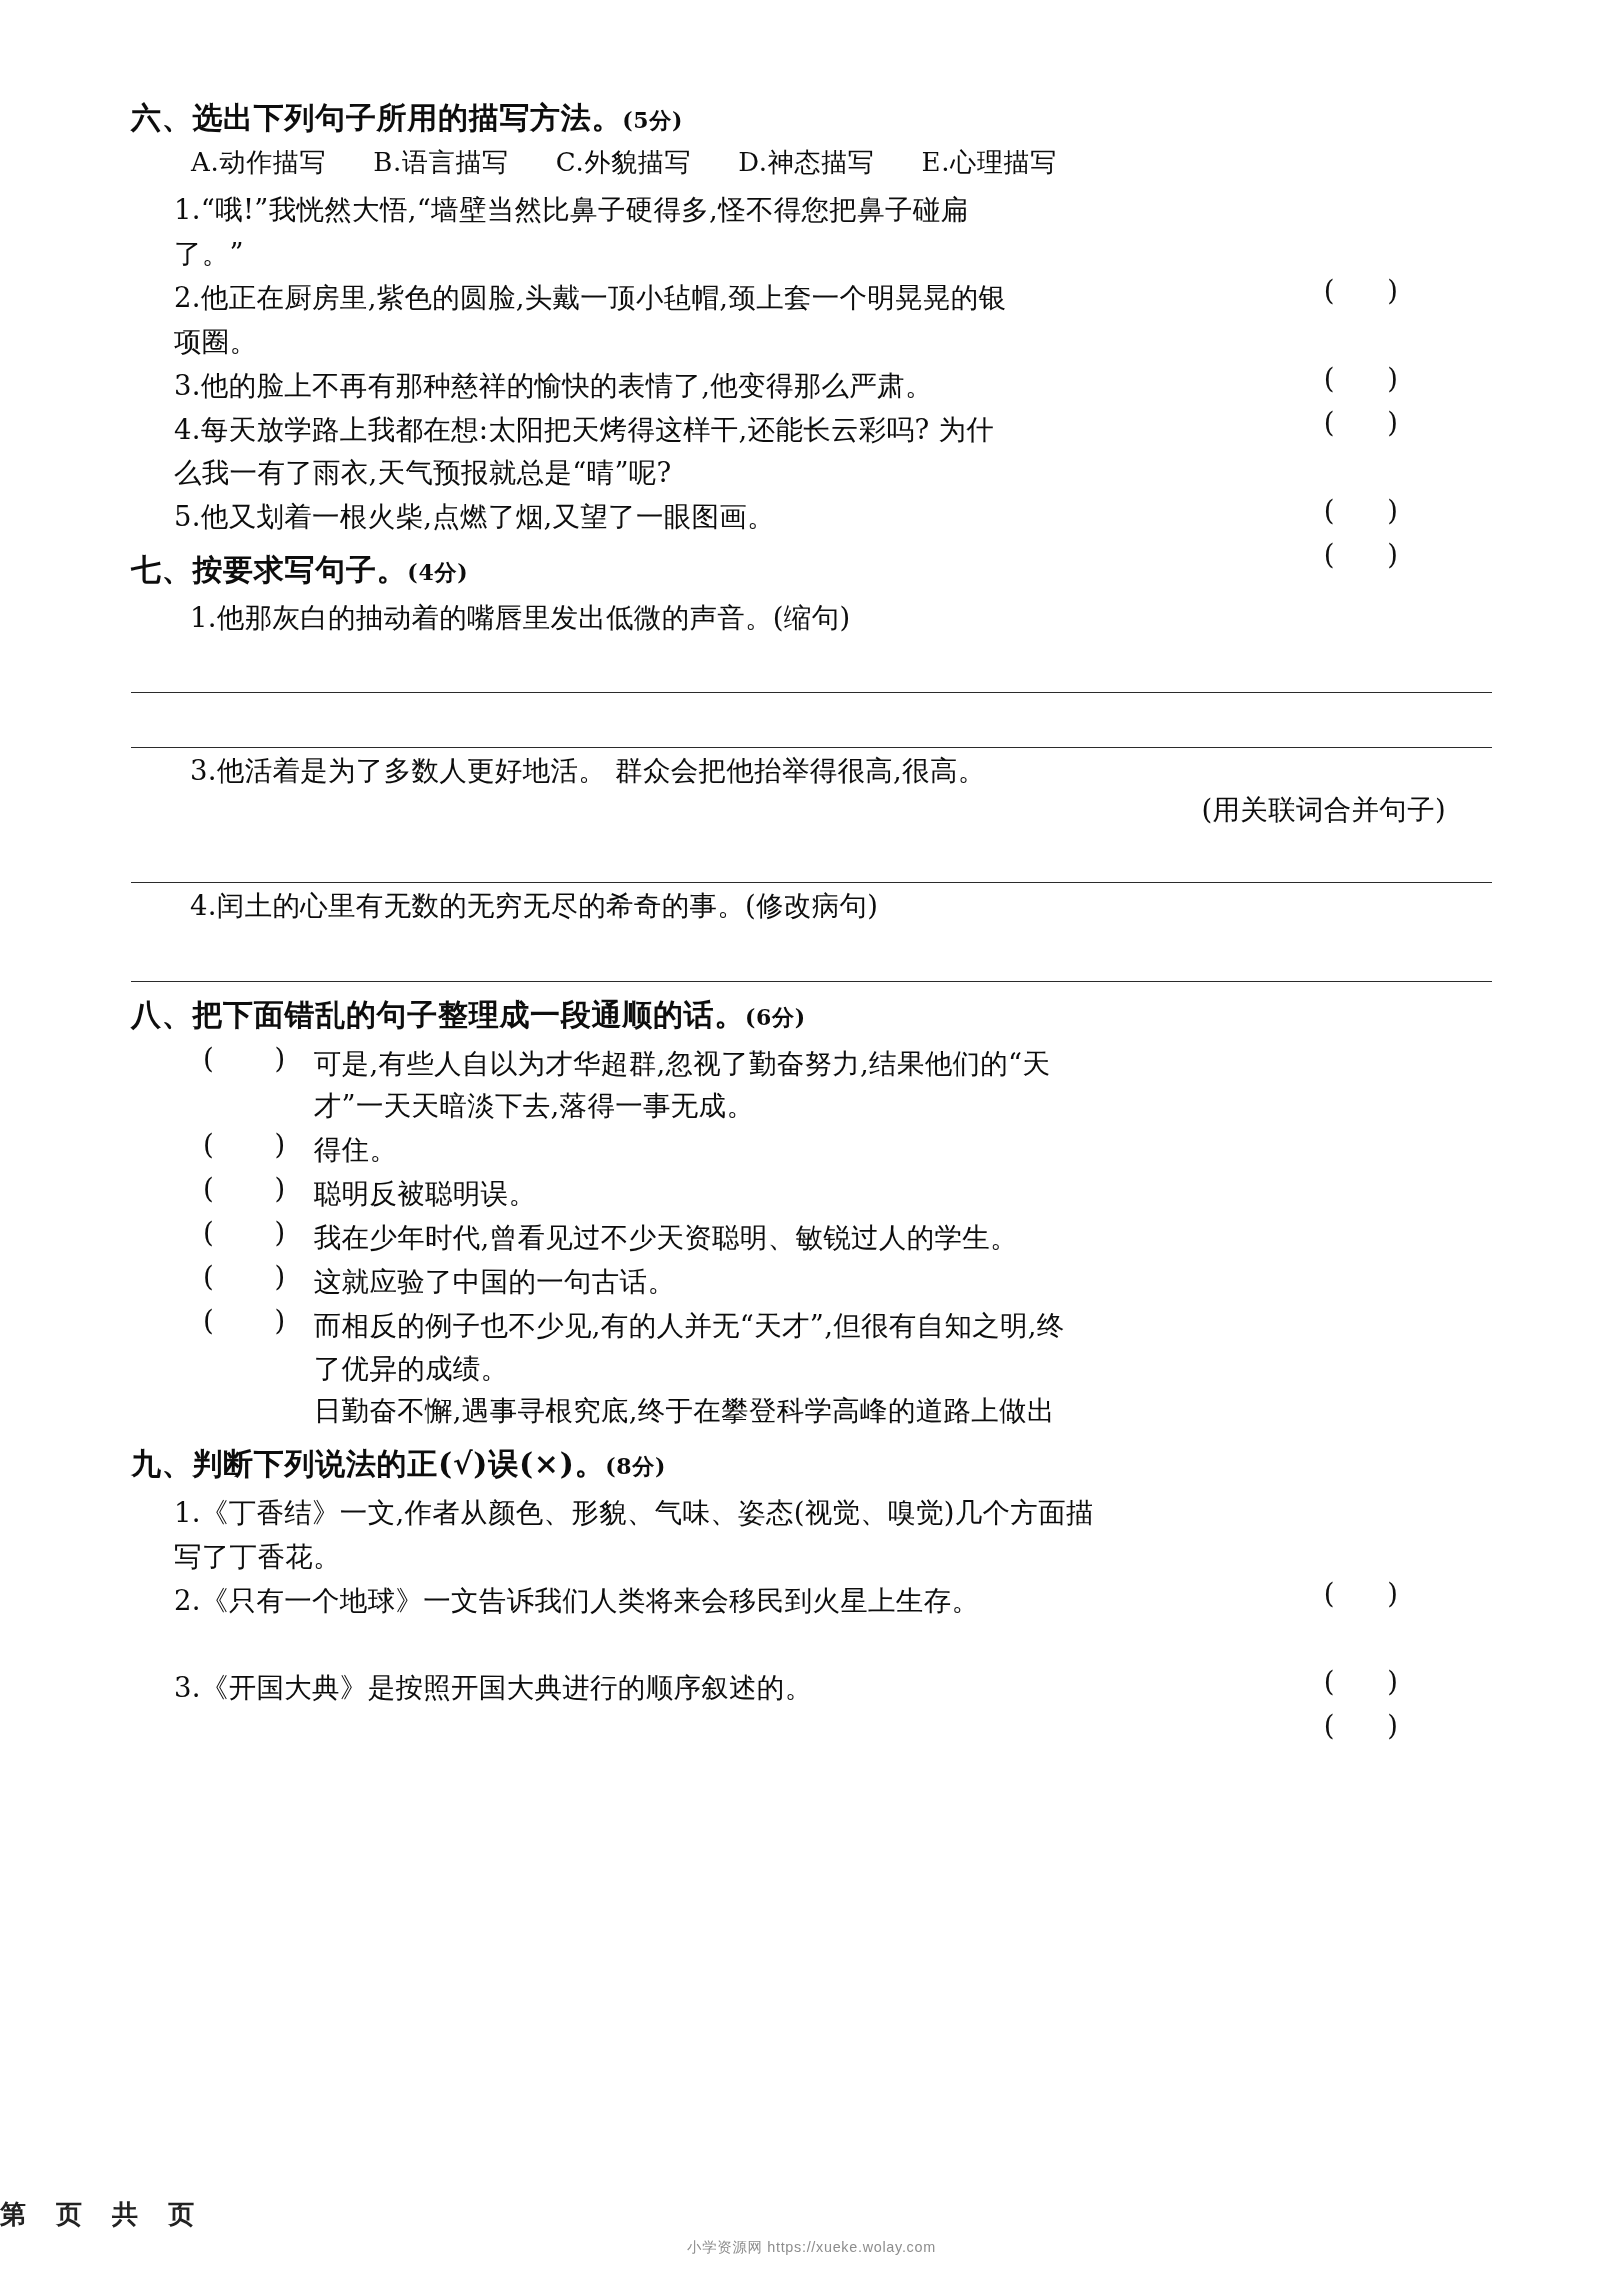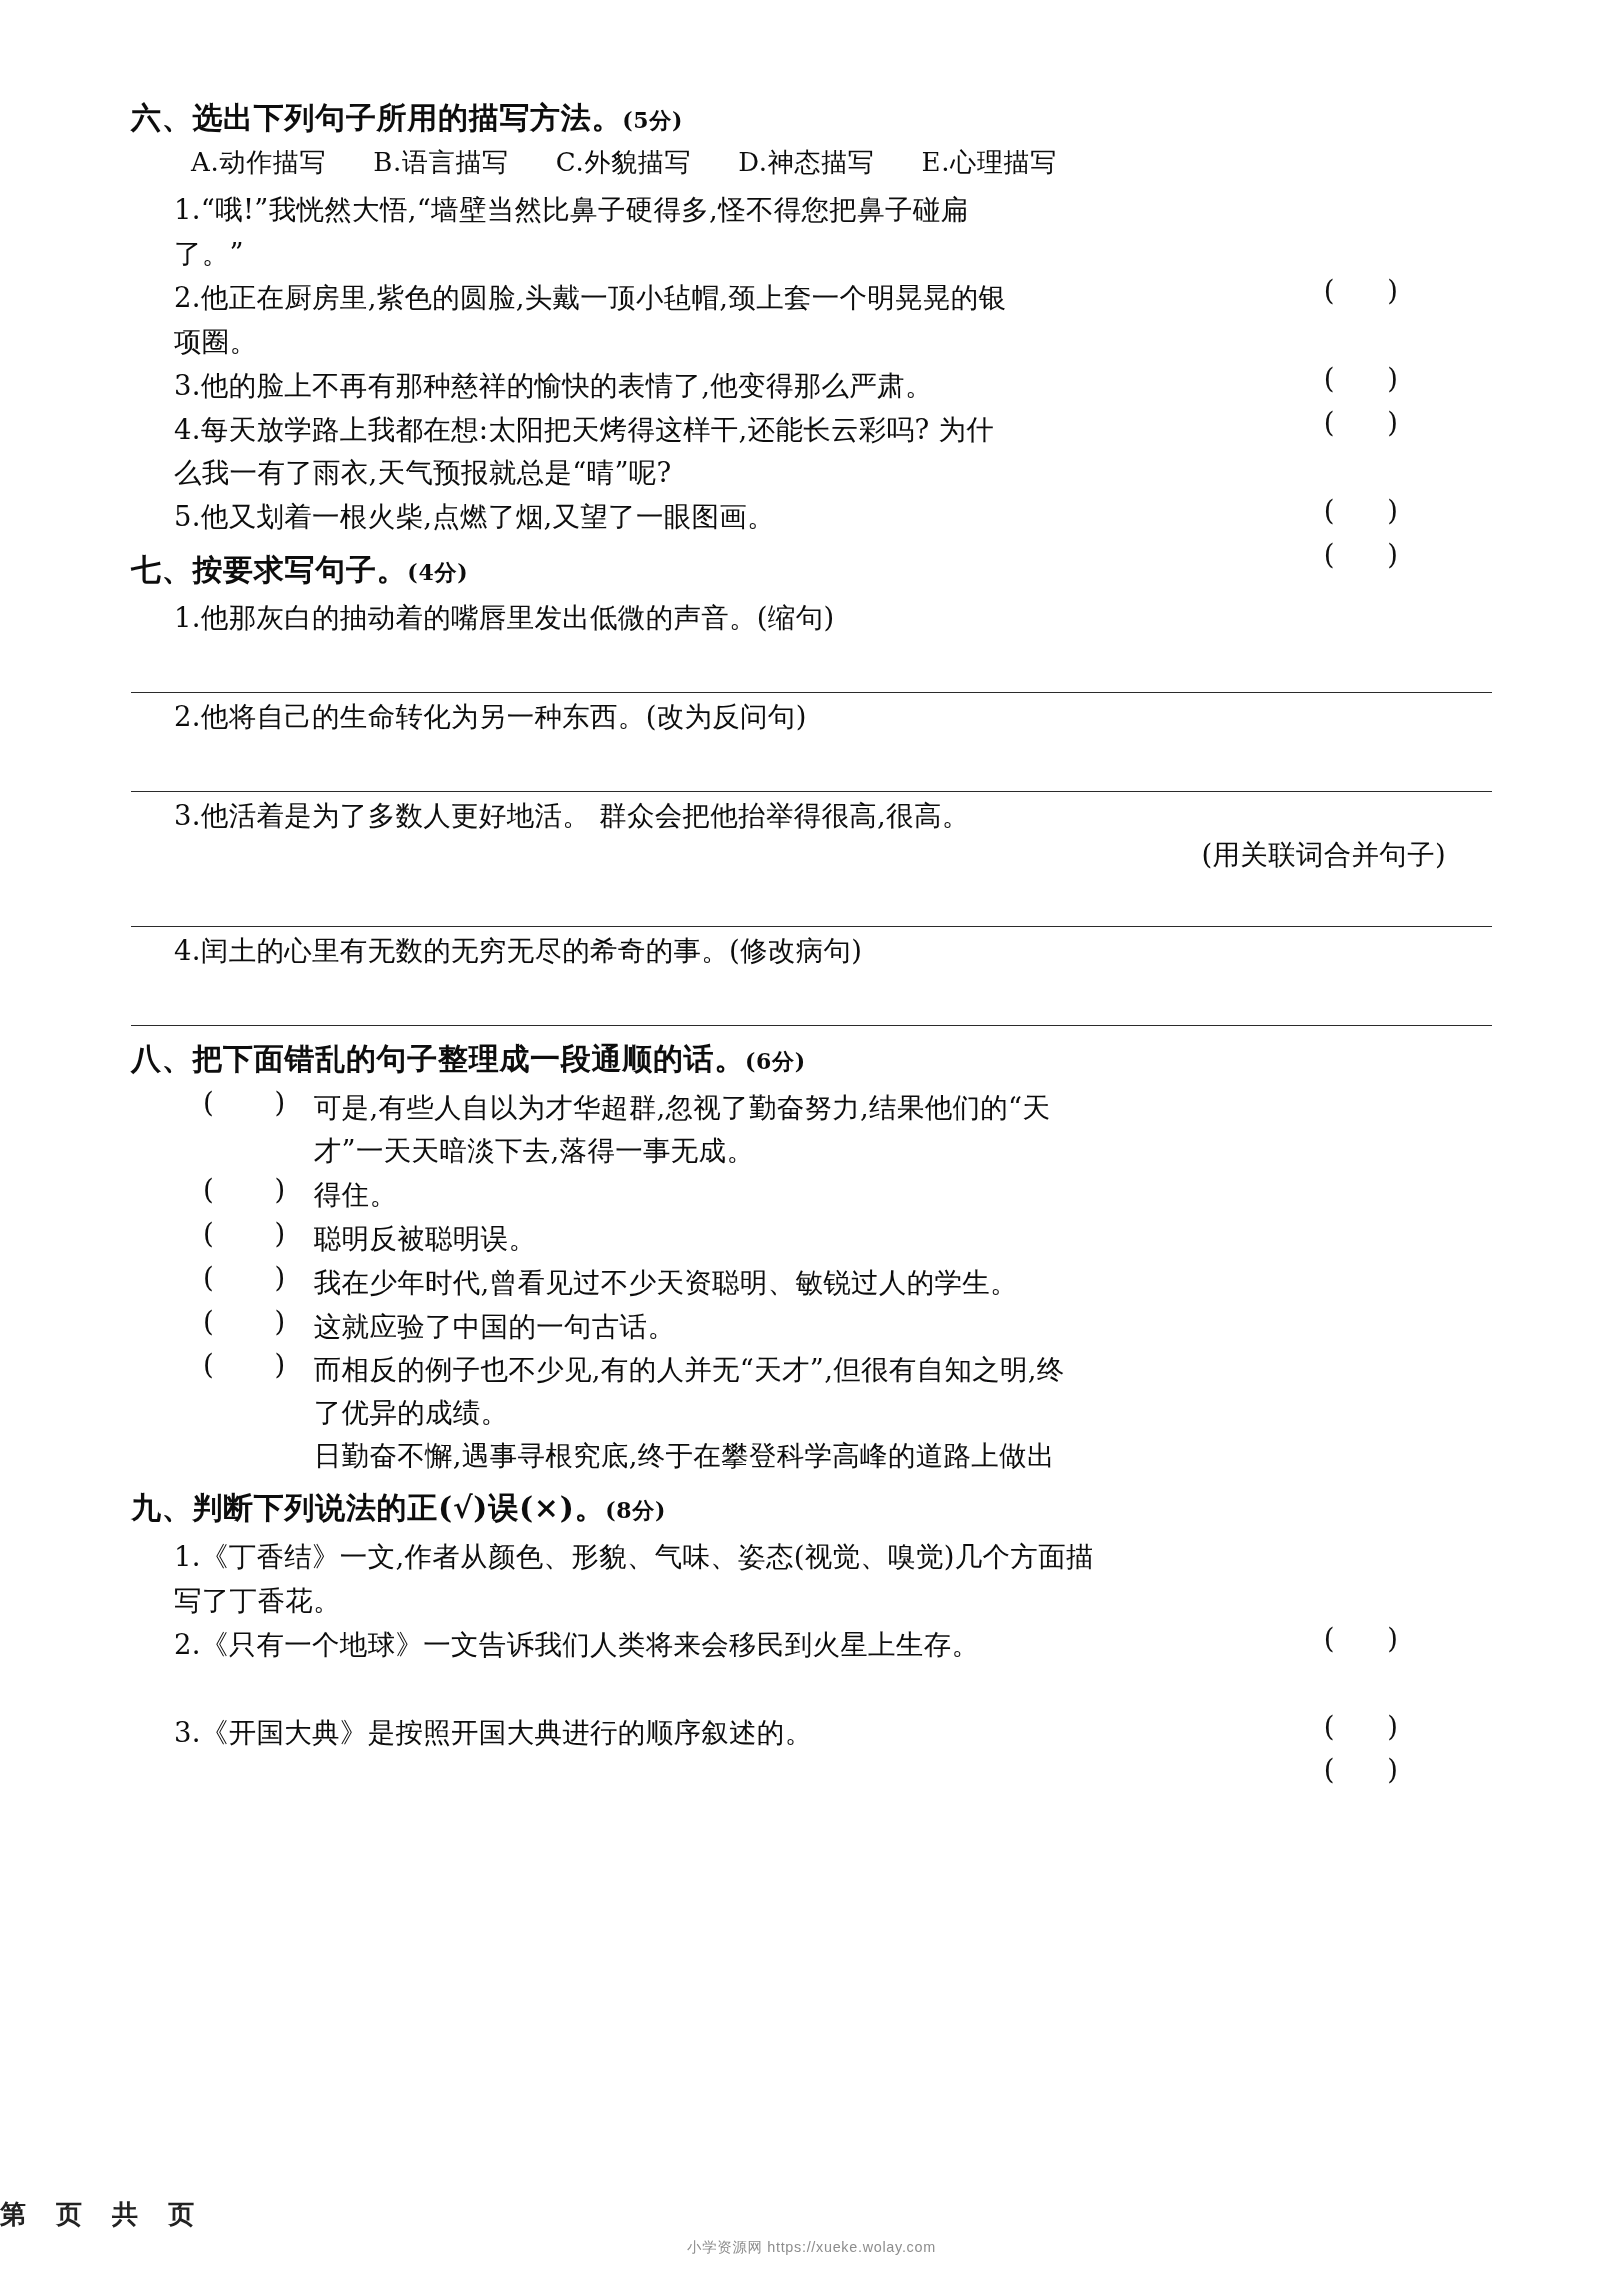--- a/index.html
+++ b/index.html
@@ -41,21 +41,21 @@
     font-size: 22px;
     font-weight: bold;
   }
 
   
   .line {
     font-size: 27.5px;
     line-height: 1.52;
     letter-spacing: 0.3px;
   }
-  .indent1 { margin-left: 43px; }
+  .indent1 { margin-left: 59px; }
   .indent2 { margin-left: 77px; }
 
   .opts {
     font-size: 26px;
     letter-spacing: 0.7px;
     margin: 2.6px 0 7.9px 60px;
     white-space: nowrap;
   }
   .opts span { margin-right: 38px; }
 
@@ -194,21 +194,20 @@
 
     <div class="gap-sm"></div>
 
     <div class="sec-head">
       <span>七、按要求写句子。</span><span class="score">(4分)</span>
     </div>
 
     <div class="line indent1">1.他那灰白的抽动着的嘴唇里发出低微的声音。(缩句)</div>
     <div class="writeline"></div>
 
-    <div class="line indent1">2.他将自己的生命转化为另一种东西。(改为反问句)</div>
     <div class="writeline"></div>
 
     <div class="line indent1">3.他活着是为了多数人更好地活。       群众会把他抬举得很高,很高。</div>
     <div class="right-note">(用关联词合并句子)</div>
     <div class="writeline"></div>
 
     <div class="line indent1">4.闰土的心里有无数的无穷无尽的希奇的事。(修改病句)</div>
     <div class="writeline"></div>
 
     <div class="gap-sm"></div>

